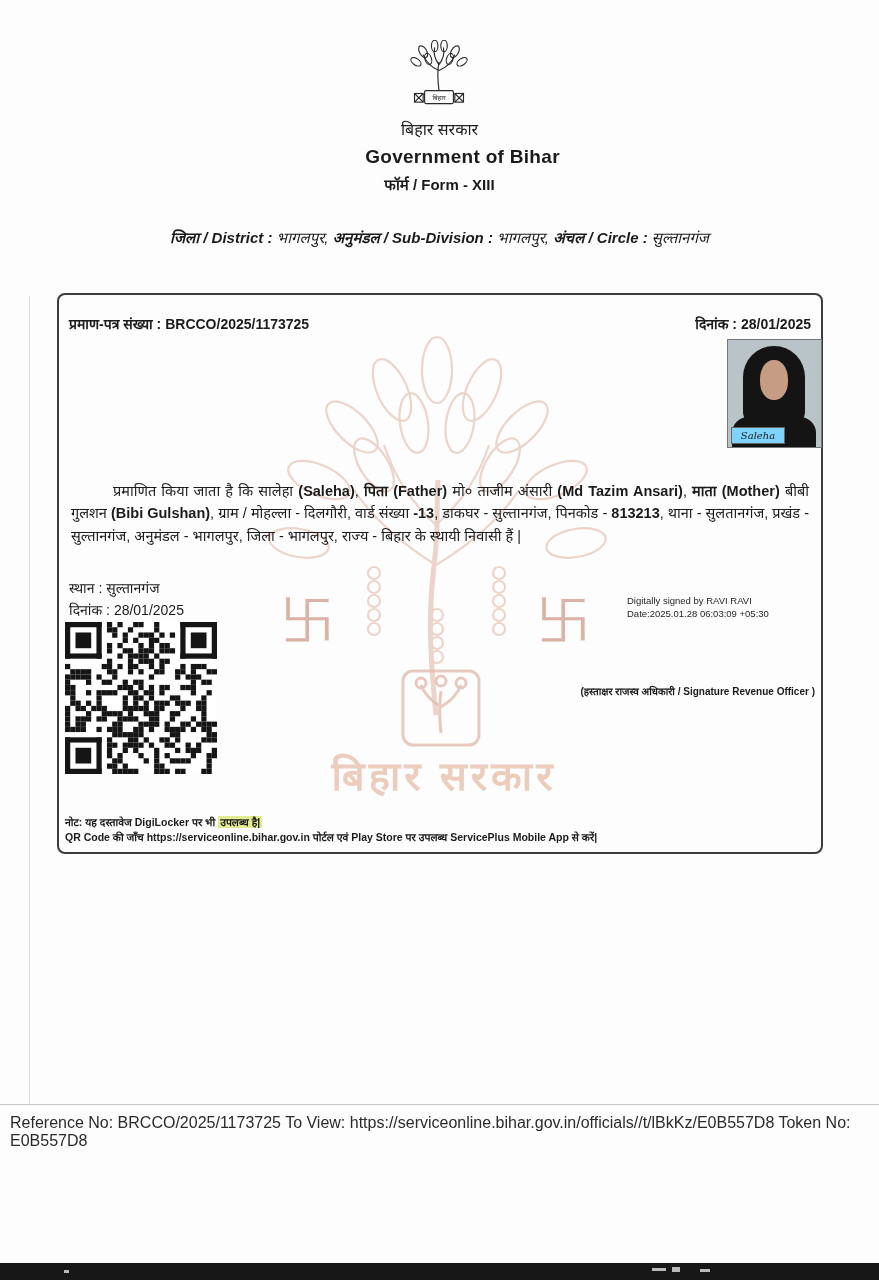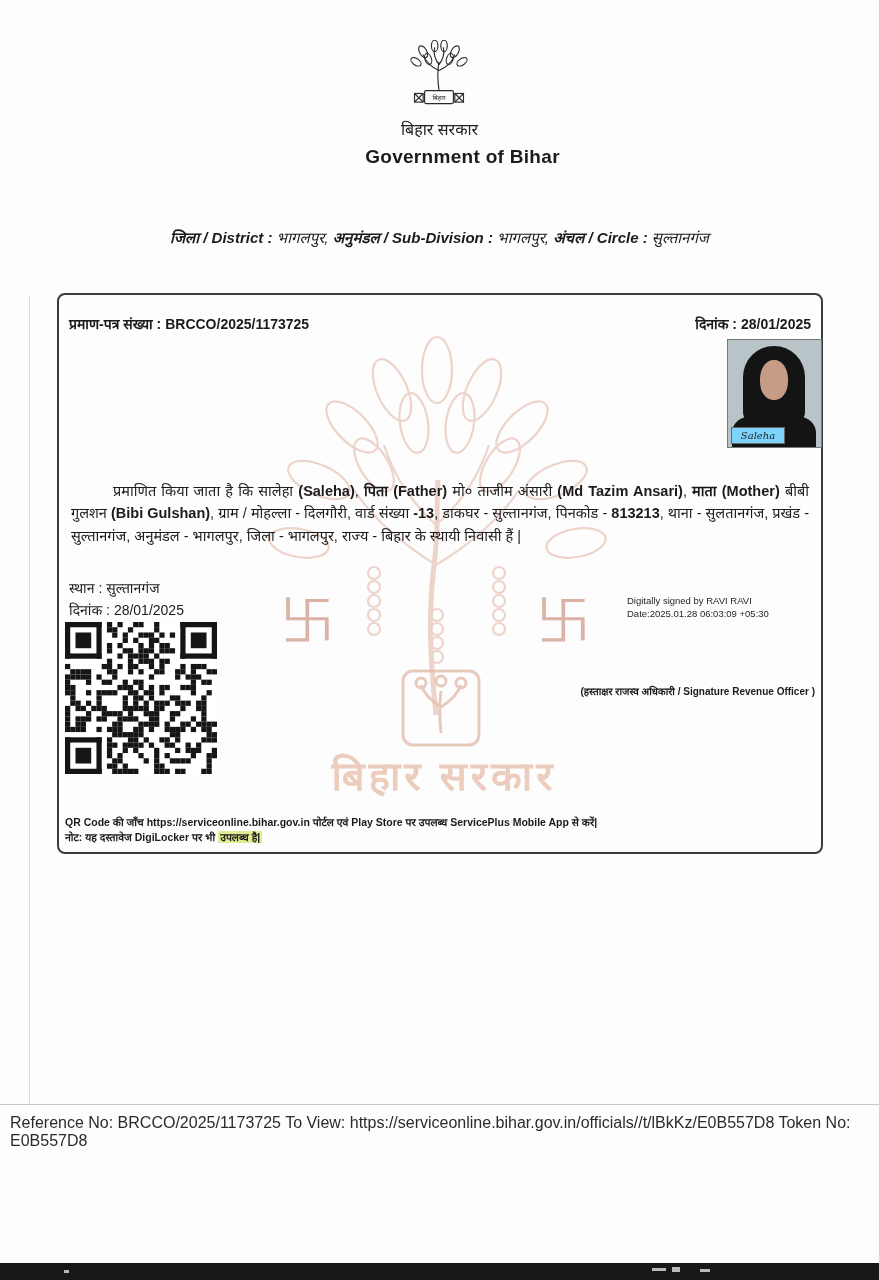--- a/index.html
+++ b/index.html
@@ -87,20 +87,21 @@
       <rect x="16" y="74" width="12" height="12"></rect>
       <path d="M16 74 L28 86 M28 74 L16 86"></path>
       <rect x="72" y="74" width="12" height="12"></rect>
       <path d="M72 74 L84 86 M84 74 L72 86"></path>
       <text x="50" y="83" text-anchor="middle" font-size="9" fill="#2b2b2b" stroke="none">बिहार</text>
     </svg>
   </div>
 
   <div class="abs center emblem-caption">बिहार सरकार</div>
   <div class="abs center govt-title">Government of Bihar</div>
+  <div class="abs center form-no">फॉर्म / Form - XIII</div>
   <div class="abs center district-line"><span class="b">जिला / District : </span><span>भागलपुर, </span><span class="b">अनुमंडल / Sub-Division : </span><span>भागलपुर, </span><span class="b">अंचल / Circle : </span><span>सुल्तानगंज</span></div>
 
   <div class="abs cert-box">
 
     <div class="wm">
       <svg class="wm-tree" viewBox="0 0 430 410" fill="none" stroke="#dfb3a2" stroke-width="2.2">
         <path d="M212 400 C206 340 204 300 210 250 C215 215 212 195 214 165" stroke-width="5"></path>
         <path d="M212 250 C180 230 150 205 130 175"></path>
         <path d="M212 250 C245 230 275 205 295 175"></path>
         <path d="M212 210 C185 185 170 160 160 130"></path>
@@ -484,22 +485,22 @@
           </svg></div>
 
       <div class="abs digi-sign">
         <div>Digitally signed by RAVI RAVI</div>
         <div>Date:2025.01.28 06:03:09 +05:30</div>
       </div>
 
       <div class="abs sign-officer">(हस्ताक्षर राजस्व अधिकारी / Signature Revenue Officer )</div>
 
       <div class="abs notes">
+        <div><span>नोट: यह दस्तावेज DigiLocker पर भी </span><span class="hl">उपलब्ध है|</span></div>
         <div>QR Code की जाँच https://serviceonline.bihar.gov.in पोर्टल एवं Play Store पर उपलब्ध ServicePlus Mobile App से करें|</div>
-        <div><span>नोट: यह दस्तावेज DigiLocker पर भी </span><span class="hl">उपलब्ध है|</span></div>
       </div>
     </div>
   </div>
 
   <div class="abs edge-line"></div>
   <div class="abs divider"></div>
   <div class="abs reference">Reference No: BRCCO/2025/1173725 To View: https://serviceonline.bihar.gov.in/officials//t/lBkKz/E0B557D8 Token No: E0B557D8</div>
 
   <div class="abs bottom-band">
     <div class="band-mark m1"></div>

